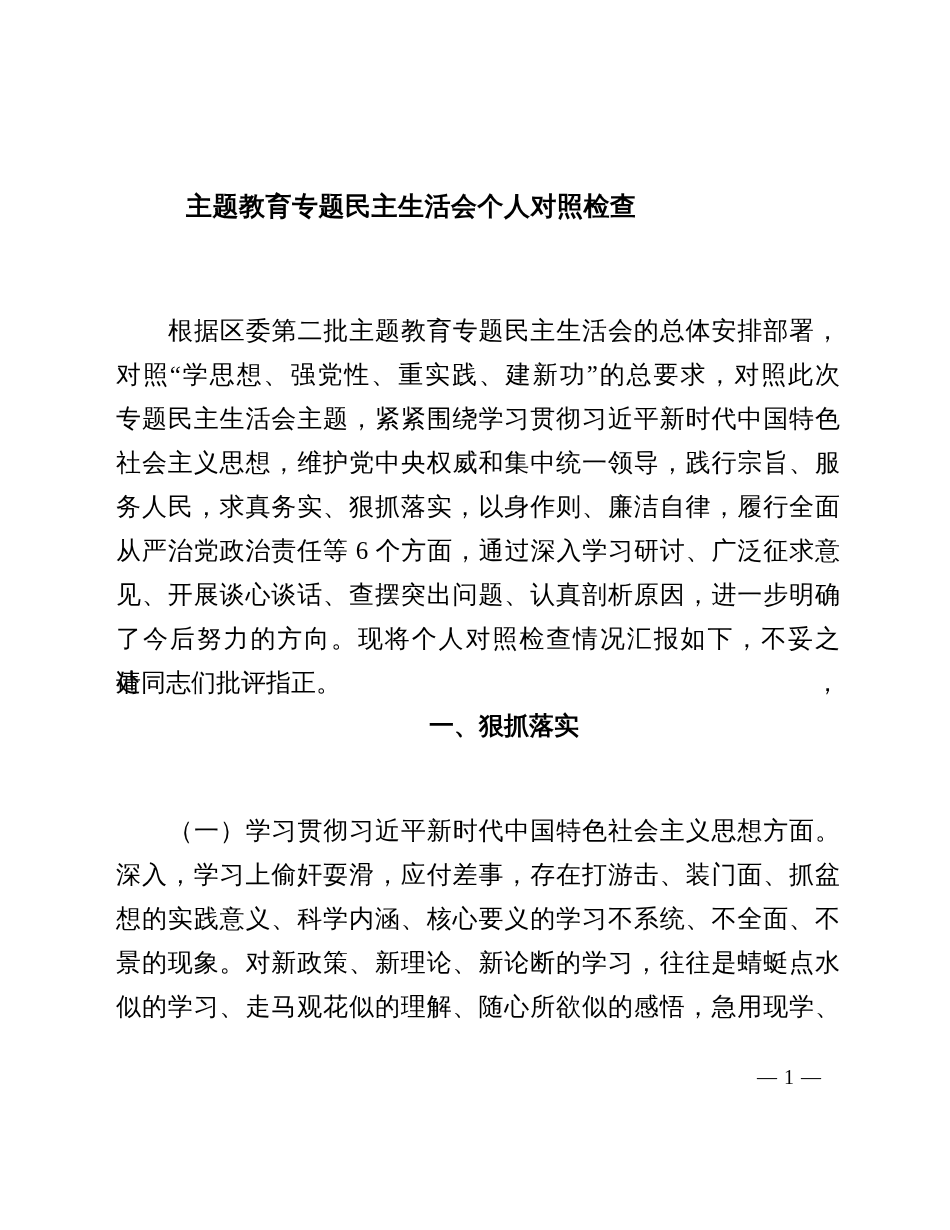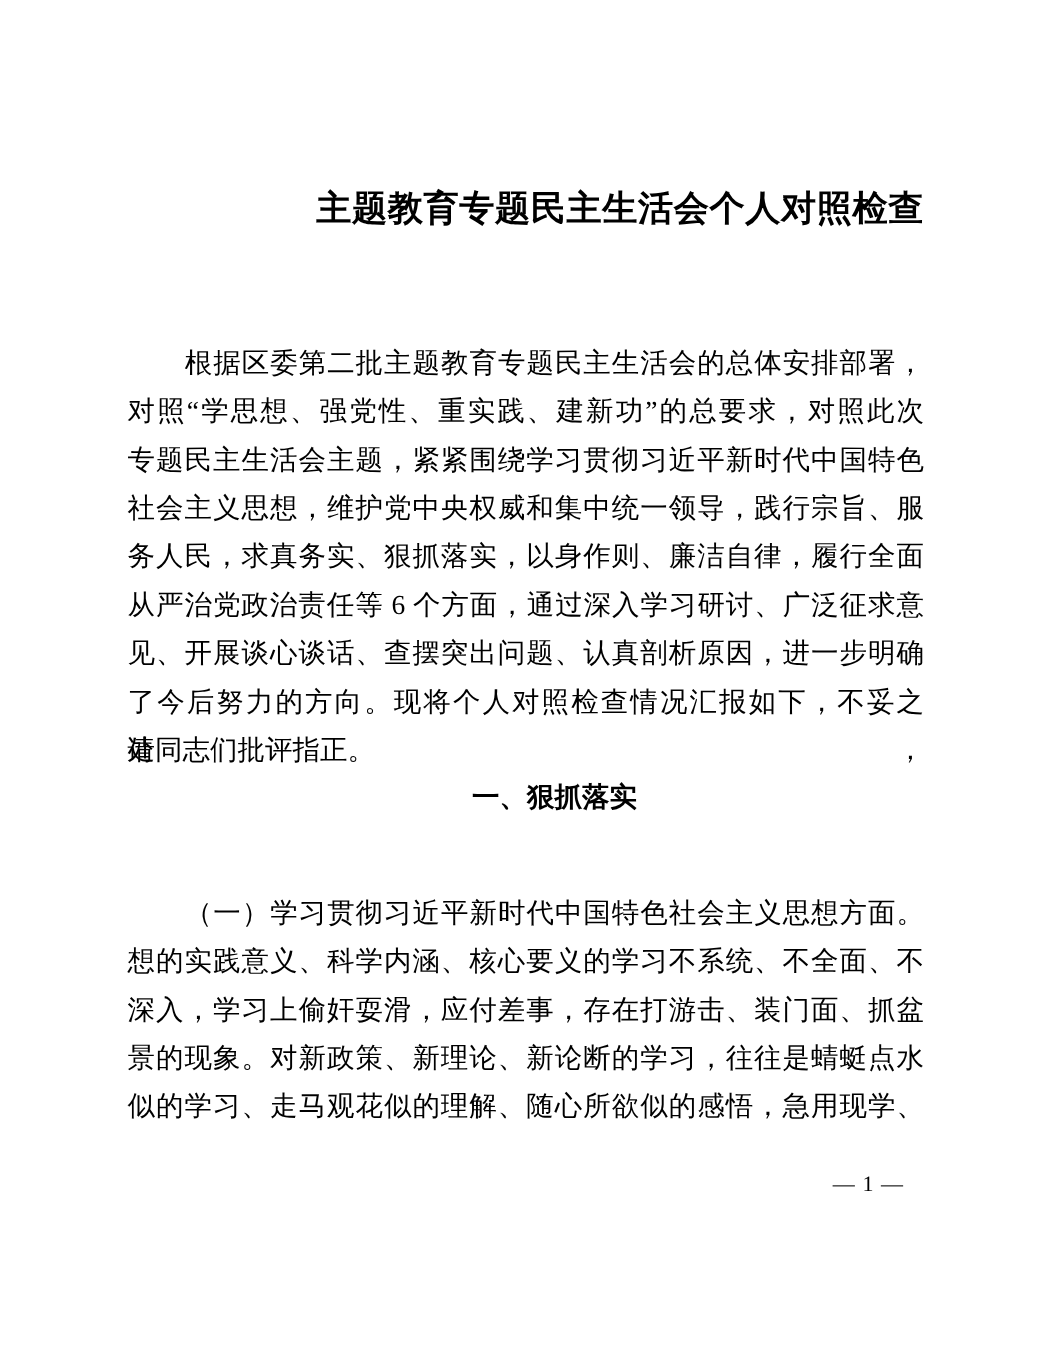--- a/index.html
+++ b/index.html
@@ -14,25 +14,25 @@
     background: #ffffff;
     color: #000000;
     font-family: "Liberation Serif", "DejaVu Serif", serif;
     overflow: hidden;
   }
   .doc-title {
     position: absolute;
     top: 166px;
     left: 116px;
     width: 724px;
-    margin: 0;
-    font-size: 32px;
+    margin: 18px;
+    font-size: 26px;
     font-weight: 700;
     line-height: 46px;
-    text-align: right;
+    text-align: left;
     text-indent: 52px;
     letter-spacing: 0.5px;
   }
   .para {
     position: absolute;
     left: 116px;
     width: 724px;
     font-size: 25px;
   }
   .para-1 { top: 292px; }
@@ -83,21 +83,21 @@
     <div class="line">从严治党政治责任等 6 个方面，通过深入学习研讨、广泛征求意</div>
     <div class="line">见、开展谈心谈话、查摆突出问题、认真剖析原因，进一步明确</div>
     <div class="line">了今后努力的方向。现将个人对照检查情况汇报如下，不妥之处，</div>
     <div class="line line-end">请同志们批评指正。</div>
   </div>
 
   <h2 class="section-heading">一、狠抓落实</h2>
 
   <div class="para para-2">
     <div class="line line-indent">（一）学习贯彻习近平新时代中国特色社会主义思想方面。</div>
+    <div class="line">深入，学习上偷奸耍滑，应付差事，存在打游击、装门面、抓盆</div>
     <div class="line">想的实践意义、科学内涵、核心要义的学习不系统、不全面、不</div>
-    <div class="line">深入，学习上偷奸耍滑，应付差事，存在打游击、装门面、抓盆</div>
     <div class="line">景的现象。对新政策、新理论、新论断的学习，往往是蜻蜓点水</div>
     <div class="line">似的学习、走马观花似的理解、随心所欲似的感悟，急用现学、</div>
   </div>
 
   <div class="page-number">— 1 —</div>
 
 </div>
 
 </body></html>

